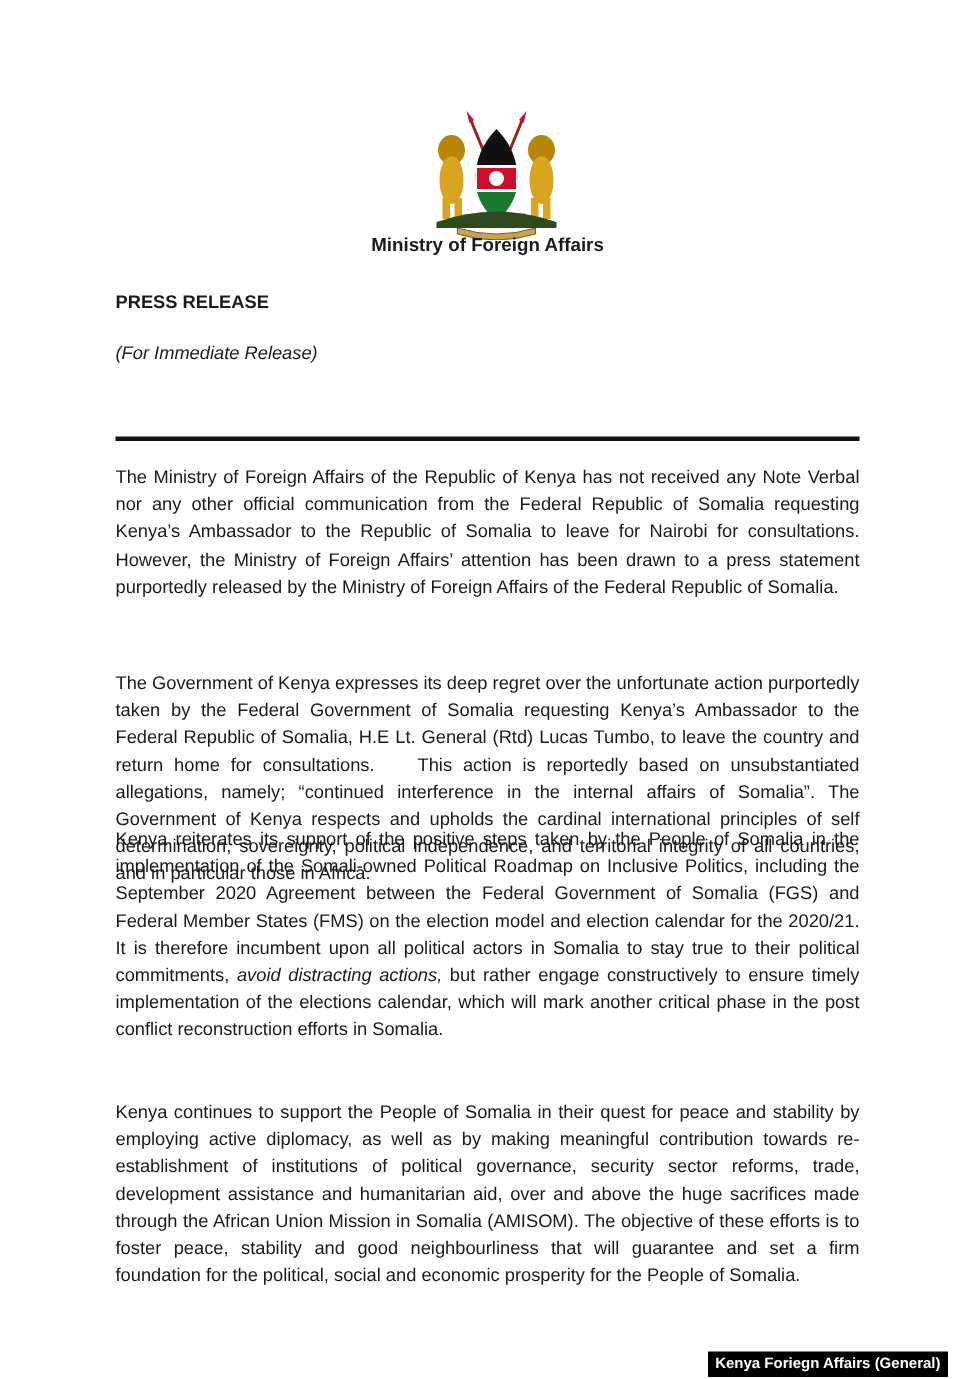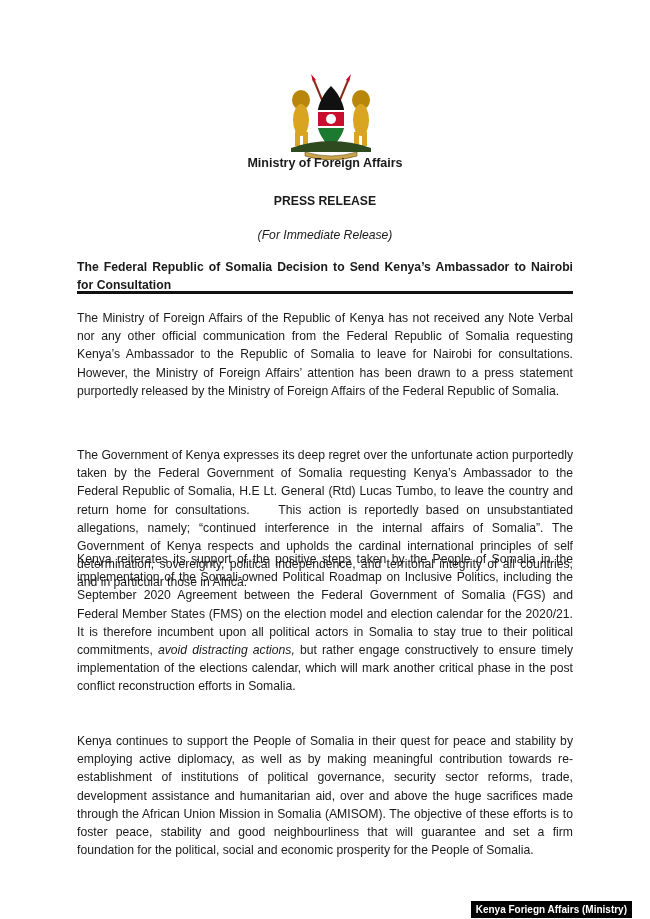--- a/index.html
+++ b/index.html
@@ -9,21 +9,21 @@
       color: #1a1a1a;
     }
     .page { position: absolute; left: 0; top: 0; width: 636px; height: 919px; }
     .crest {
       position: absolute; left: 283px; top: 72px; width: 96px; height: 88px;
     }
     .ministry {
       position: absolute; left: 0; width: 650px; top: 156px;
       text-align: center; font-weight: bold; font-size: 12.5px;
     }
-    .block { position: absolute; left: 77px; width: 496px; font-size: 12.2px; line-height: 18.2px; text-align: center; }
+    .block { position: absolute; left: 77px; width: 496px; font-size: 12.2px; line-height: 18.2px; }
     .press { top: 192px; font-weight: bold; }
     .immediate { top: 226px; font-weight: normal; font-style: italic; }
     .headline { top: 258px; font-weight: bold; text-align: justify; text-align-last: left; }
     .rule { position: absolute; left: 77px; width: 496px; top: 291px; height: 3px; background: #111; }
     .para { text-align: justify; }
     .p1 { top: 309px; }
     .p2 { top: 404px; margin-top: 42px; }
     .p3 { top: 550px; }
     .p4 { top: 732px; }
     .date { top: 823px; font-weight: bold; }
@@ -66,23 +66,22 @@
       <path d="M8 76 Q48 62 88 76 L88 80 L8 80 Z" fill="#2f4a1f"></path>
 
       <path d="M22 80 Q48 88 74 80 L74 84 Q48 92 22 84 Z" fill="#c9a44a" stroke="#6b4b1a" stroke-width="0.6"></path>
     </svg>
   </div>
 
   <div class="ministry">Ministry of Foreign Affairs</div>
 
   <div class="block press">PRESS RELEASE</div>
   <div class="block immediate">(For Immediate Release)</div>
-  <div class="block headline">The Federal Republic of Somalia Decision to Send Kenya’s Ambassador to Nairobi for Consultation</div>
   <div class="rule"></div>
 
   <div class="block para p1">The Ministry of Foreign Affairs of the Republic of Kenya has not received any Note Verbal nor any other official communication from the Federal Republic of Somalia requesting Kenya’s Ambassador to the Republic of Somalia to leave for Nairobi for consultations. However, the Ministry of Foreign Affairs’ attention has been drawn to a press statement purportedly released by the Ministry of Foreign Affairs of the Federal Republic of Somalia.</div>
   <div class="block para p2" style="white-space: pre-wrap;">The Government of Kenya expresses its deep regret over the unfortunate action purportedly taken by the Federal Government of Somalia requesting Kenya’s Ambassador to the Federal Republic of Somalia, H.E Lt. General (Rtd) Lucas Tumbo, to leave the country and return home for consultations.    This action is reportedly based on unsubstantiated allegations, namely; “continued interference in the internal affairs of Somalia”. The Government of Kenya respects and upholds the cardinal international principles of self determination, sovereignty, political independence, and territorial integrity of all countries, and in particular those in Africa.</div>
   <div class="block para p3"><span>Kenya reiterates its support of the positive steps taken by the People of Somalia in the implementation of the Somali-owned Political Roadmap on Inclusive Politics, including the September 2020 Agreement between the Federal Government of Somalia (FGS) and Federal Member States (FMS) on the election model and election calendar for the 2020/21. It is therefore incumbent upon all political actors in Somalia to stay true to their political commitments, </span><span class="emph">avoid distracting actions,</span><span> but rather engage constructively to ensure timely implementation of the elections calendar, which will mark another critical phase in the post conflict reconstruction efforts in Somalia.</span></div>
   <div class="block para p4">Kenya continues to support the People of Somalia in their quest for peace and stability by employing active diplomacy, as well as by making meaningful contribution towards re-establishment of institutions of political governance, security sector reforms, trade, development assistance and humanitarian aid, over and above the huge sacrifices made through the African Union Mission in Somalia (AMISOM). The objective of these efforts is to foster peace, stability and good neighbourliness that will guarantee and set a firm foundation for the political, social and economic prosperity for the People of Somalia.</div>
 
 
-  <div class="credit">Kenya Foriegn Affairs (Ministry)</div>
+  <div class="credit">Kenya Foriegn Affairs (General)</div>
 </div>
 
 </body></html>

